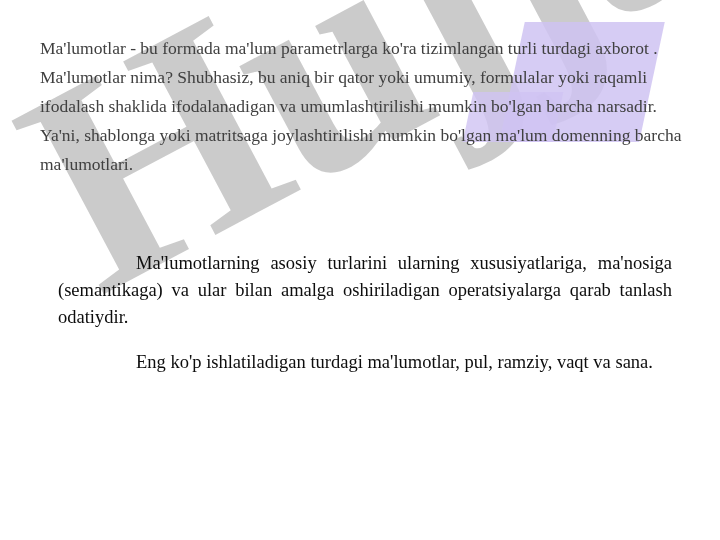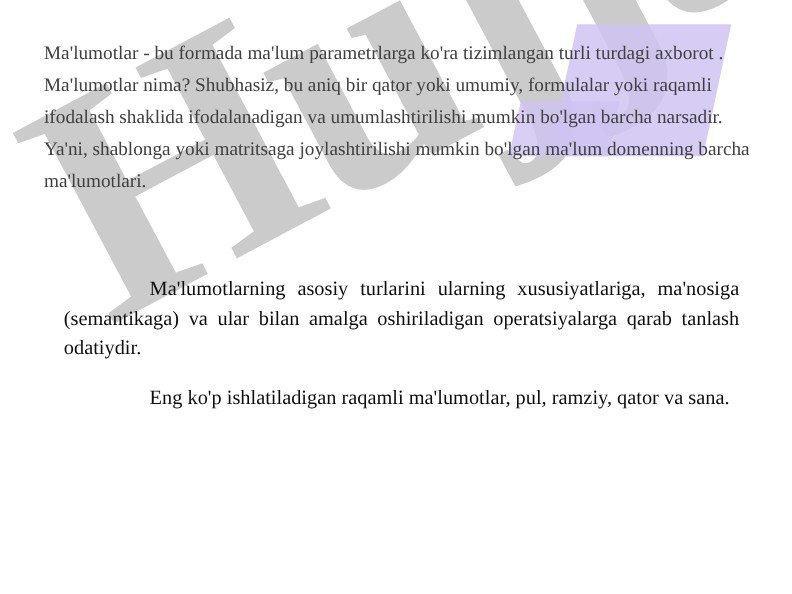--- a/index.html
+++ b/index.html
@@ -121,17 +121,17 @@
 
   <div id="accent-shape"></div>
   <div id="accent-shape-2"></div>
 
   <div id="content">
 
     <div class="block-intro">Ma'lumotlar - bu formada ma'lum parametrlarga ko'ra tizimlangan turli turdagi axborot . Ma'lumotlar nima? Shubhasiz, bu aniq bir qator yoki umumiy, formulalar yoki raqamli ifodalash shaklida ifodalanadigan va umumlashtirilishi mumkin bo'lgan barcha narsadir. Ya'ni, shablonga yoki matritsaga joylashtirilishi mumkin bo'lgan ma'lum domenning barcha ma'lumotlari.</div>
 
     <div class="block-body">
       <p>Ma'lumotlarning asosiy turlarini ularning xususiyatlariga, ma'nosiga (semantikaga) va ular bilan amalga oshiriladigan operatsiyalarga qarab tanlash odatiydir.</p>
-      <p>Eng ko'p ishlatiladigan raqamli ma'lumotlar, pul, ramziy, qator va sana.</p>
+      <p>Eng ko'p ishlatiladigan turdagi ma'lumotlar, pul, ramziy, vaqt va sana.</p>
     </div>
 
   </div>
 </div>
 
 </body></html>

